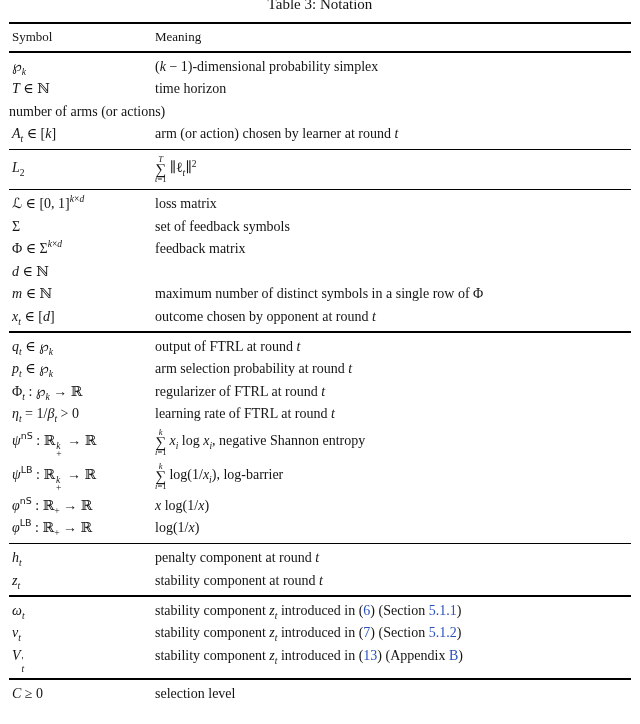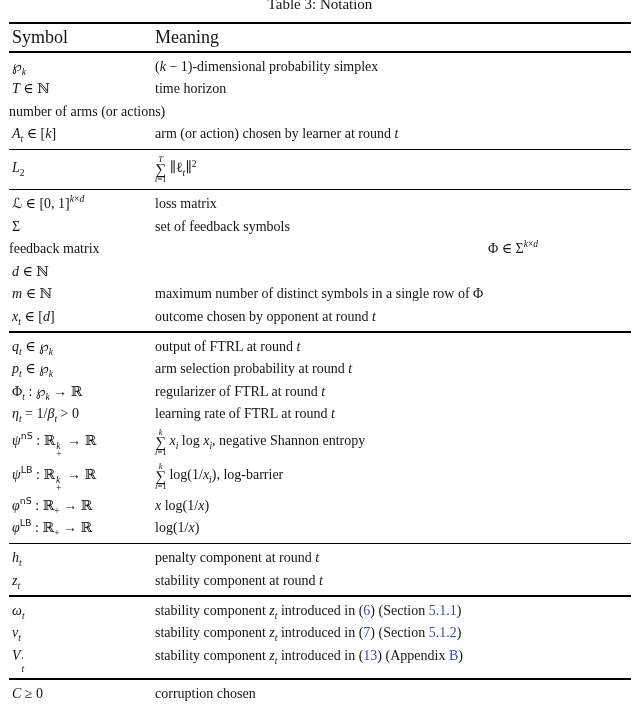--- a/index.html
+++ b/index.html
@@ -8,21 +8,21 @@
   body{
     background:#ffffff; color:var(--text);
     font-family:"Liberation Serif","DejaVu Serif","DejaVu Sans",serif;
     font-size:14px; overflow:hidden;
   }
   .caption{ font-size:15px; text-align:center; margin-top:-4px; }
   .table{ margin:9px 9px 0 9px; }
   .rule{ height:1.5px; background:var(--rule); }
   .rule.heavy{ height:2px; }
   .row{ display:flex; align-items:baseline; line-height:18px; padding:2px 0 2.5px 0; }
-  .row.header{ font-size:18px; padding:4px 0 5px 0; }
+  .row.header{ font-size:13px; padding:4px 0 5px 0; }
   .cell.sym{ flex:0 0 146px; width:146px; padding-left:3px; }
   .cell.mean{ flex:1; }
   .section{ padding:3px 0; }
   i{ font-style:italic; }
   sub,sup{ font-size:0.68em; line-height:0; }
   .sf{ font-family:"DejaVu Sans","Liberation Sans",sans-serif; }
   .ref{ color:var(--link); cursor:pointer; }
   .sum{ display:inline-flex; flex-direction:column; align-items:center; vertical-align:middle; margin-right:3px; text-align:center; }
   .sum .lim{ font-size:8.5px; line-height:8px; }
   .sum .sig{ font-size:15px; line-height:12px; }
@@ -74,22 +74,22 @@
       <div class="section">
         <div class="row">
           <div class="cell sym">ℒ ∈ [0, 1]<sup><i>k</i>×<i>d</i></sup></div>
           <div class="cell mean">loss matrix</div>
         </div>
         <div class="row">
           <div class="cell sym">Σ</div>
           <div class="cell mean">set of feedback symbols</div>
         </div>
         <div class="row">
+          <div class="cell sym">Φ ∈ Σ<sup><i>k</i>×<i>d</i></sup></div>
           <div class="cell mean">feedback matrix</div>
-          <div class="cell sym">Φ ∈ Σ<sup><i>k</i>×<i>d</i></sup></div>
         </div>
         <div class="row">
           <div class="cell sym"><i>d</i> ∈ ℕ</div>
         </div>
         <div class="row">
           <div class="cell sym"><i>m</i> ∈ ℕ</div>
           <div class="cell mean">maximum number of distinct symbols in a single row of Φ</div>
         </div>
         <div class="row">
           <div class="cell sym"><i>x</i><sub><i>t</i></sub> ∈ [<i>d</i>]</div>
@@ -171,18 +171,18 @@
               <span>′</span>
               <span><i>t</i></span>
             </span></div>
           <div class="cell mean">stability component <i>z</i><sub><i>t</i></sub> introduced in (<span class="ref">13</span>) (Appendix <span class="ref">B</span>)</div>
         </div>
       </div>
       <div class="rule"></div>
       <div class="section">
         <div class="row">
           <div class="cell sym"><i>C</i> ≥ 0</div>
-          <div class="cell mean">corruption chosen</div>
+          <div class="cell mean">selection level</div>
         </div>
       </div>
     </div>
 
 </div>
 
 </body></html>

